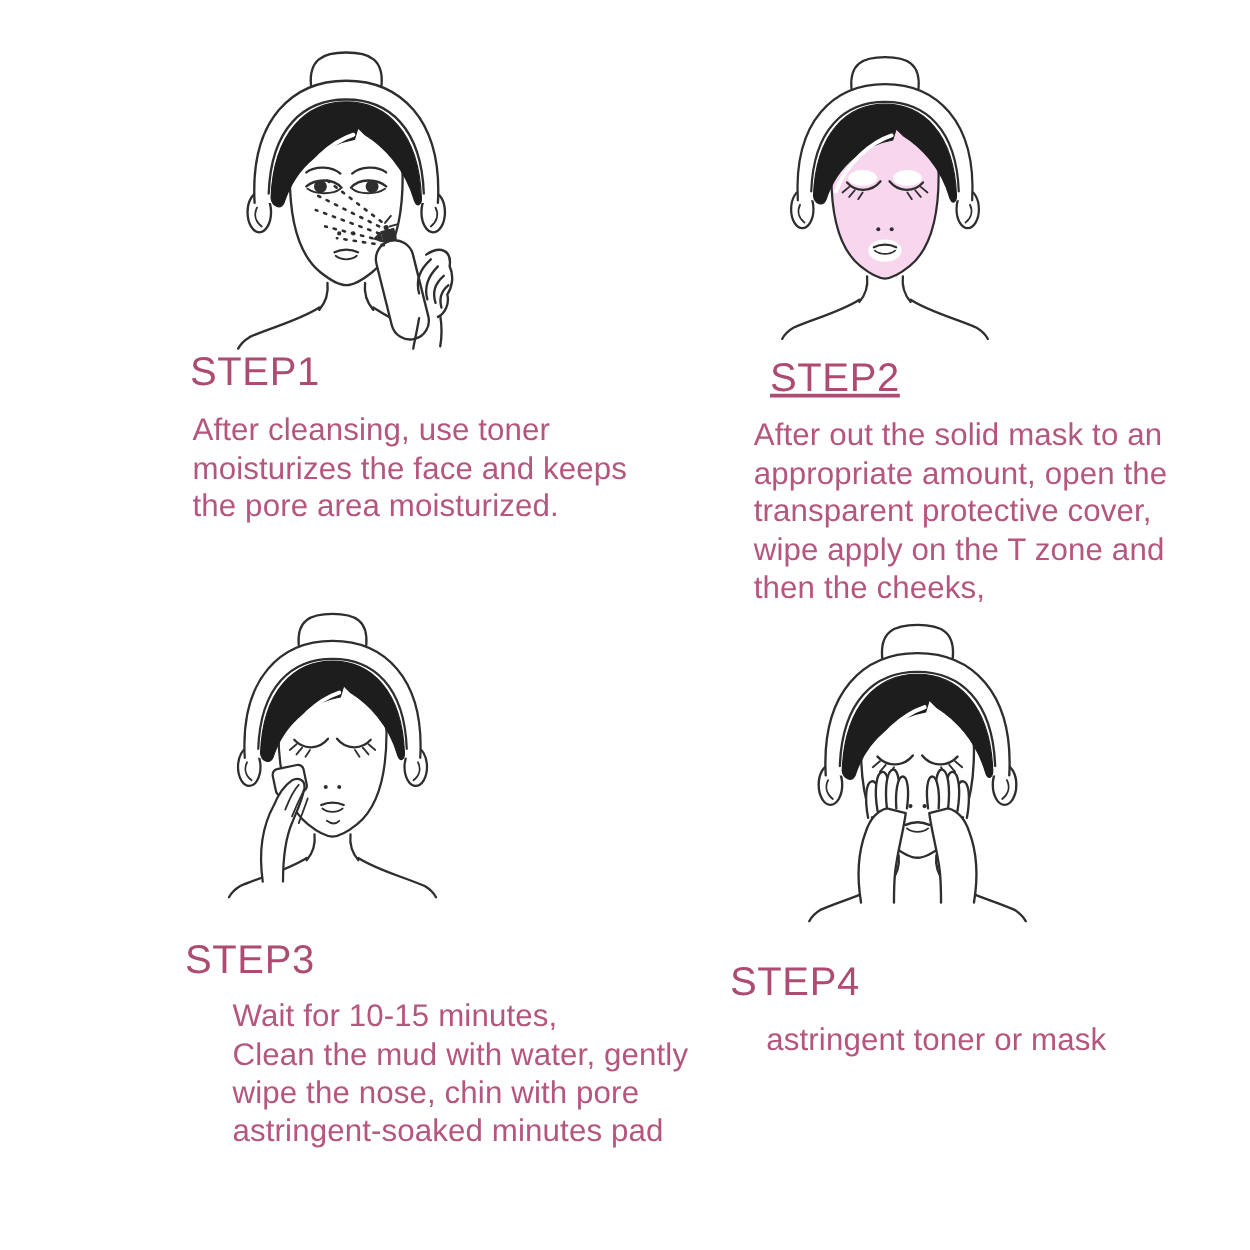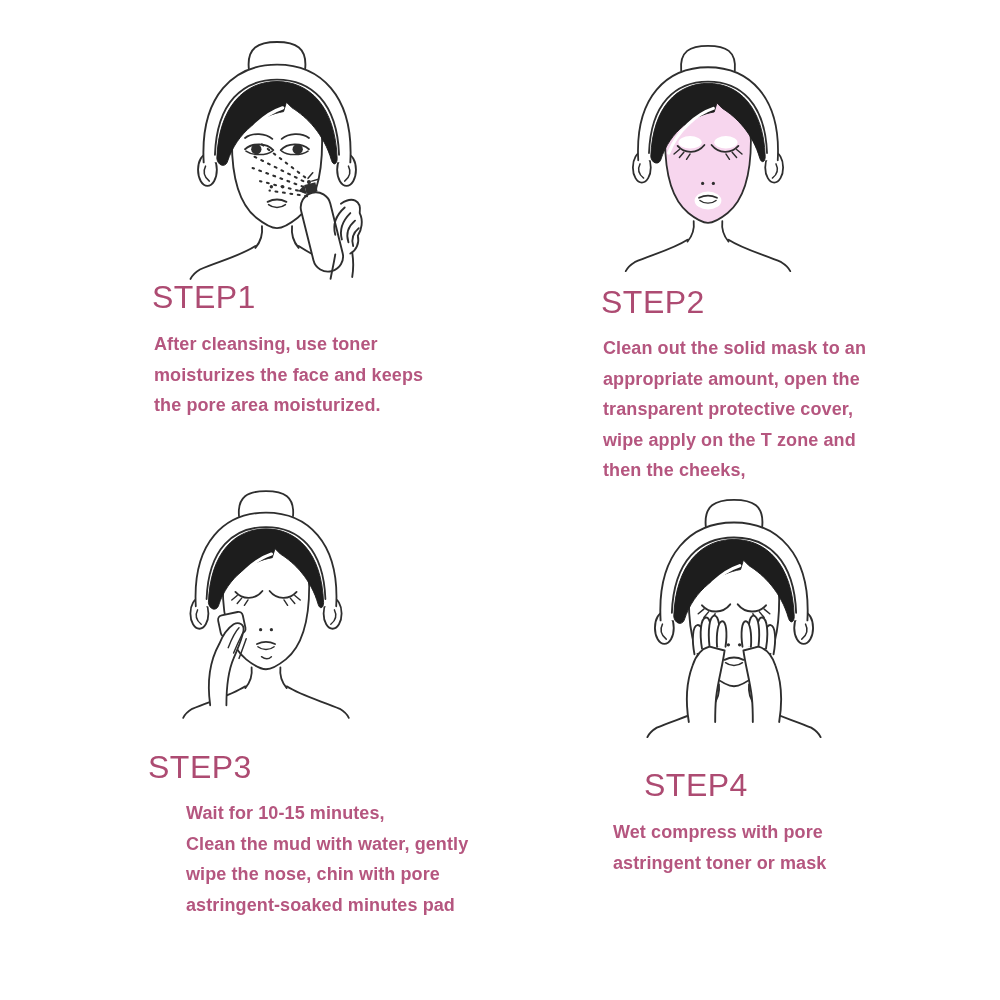--- a/index.html
+++ b/index.html
@@ -13,35 +13,35 @@
     position:relative;width:1000px;height:1000px;background:#fff;overflow:hidden;
     font-family:"Liberation Sans", sans-serif;
   }
   .step{display:contents;}
   .illus{position:absolute;}
   .step-title{
     position:absolute;margin:0;font-weight:400;font-size:32px;line-height:30px;
     letter-spacing:0.5px;color:var(--title-c);
   }
   .step-body{
-    position:absolute;font-size:18px;line-height:30.6px;color:var(--body-c);
-    letter-spacing:0.1px;white-space:nowrap;font-weight:bold;
+    position:absolute;font-size:25px;line-height:30.6px;color:var(--body-c);
+    letter-spacing:0.1px;white-space:nowrap;
   }
   
   .step1 .illus{left:183px;top:40px;width:188px;height:240px;}
   .step1 .step-title{left:152px;top:282px;}
   .step1 .step-body{left:154px;top:329px;}
   .step2 .illus{left:616px;top:44px;width:184px;height:228px;}
-  .step2 .step-title{left:601px;top:287px;}
+  .step2 .step-title{left:616px;top:287px;text-decoration:underline;}
   .step2 .step-body{left:603px;top:333px;}
   .step3 .illus{left:176px;top:486px;width:180px;height:236px;}
   .step3 .step-title{left:148px;top:752px;}
   .step3 .step-body{left:150px;top:798px;margin-left:36px;}
   .step4 .illus{left:638px;top:498px;width:192px;height:240px;}
-  .step4 .step-title{left:644px;top:770px;}
+  .step4 .step-title{left:584px;top:770px;}
   .step4 .step-body{left:613px;top:817px;}
   
   .ln{fill:none;stroke:var(--line-c);stroke-width:2;stroke-linecap:round;stroke-linejoin:round;}
   .lnt{fill:none;stroke:var(--line-c);stroke-width:1.6;stroke-linecap:round;stroke-linejoin:round;}
   .fw{fill:#fff;stroke:var(--line-c);stroke-width:2;stroke-linecap:round;stroke-linejoin:round;}
   .hair{fill:#1d1d1d;stroke:#1d1d1d;stroke-width:1;stroke-linejoin:round;}
   .dk{fill:var(--line-c);stroke:none;}
   .spray{fill:none;stroke:var(--line-c);stroke-width:2.2;stroke-dasharray:2 6;stroke-linecap:round;}
   .mask{fill:var(--mask-c);stroke:var(--line-c);stroke-width:2;stroke-linejoin:round;}
   .wpatch{fill:#fff;stroke:none;}
@@ -146,21 +146,21 @@
       <path class="ln" d="M90 172 C96 169 104 169 110 172"></path>
       <path class="lnt" d="M91 175 C96 179 104 179 109 175"></path>
 
       <path class="ln" d="M84 198 C85 207 83 214 77 221"></path>
       <path class="ln" d="M116 198 C115 207 117 214 123 221"></path>
       <path class="ln" d="M77 219 C60 230 36 236 18 244 C13 247 10 250 8 254"></path>
       <path class="ln" d="M123 219 C140 230 164 236 182 244 C187 247 190 250 192 254"></path>
     </svg>
     <h2 class="step-title">STEP2</h2>
     <div class="step-body">
-        <div class="line">Clean out the solid mask to an</div>
+        <div class="line">After out the solid mask to an</div>
         <div class="line">appropriate amount, open the</div>
         <div class="line">transparent protective cover,</div>
         <div class="line">wipe apply on the T zone and</div>
         <div class="line">then the cheeks,</div>
       </div>
   </section>
 
   
   <section class="step step3">
     <svg class="illus" viewBox="0 0 200 255" role="img" aria-label="woman-wiping-cheek-with-cotton-pad">
@@ -251,18 +251,17 @@
       <path class="fw" d="M52 238 C48 214 50 194 56 178 C60 166 66 160 74 158 L90 162 C88 178 83 194 81 212 C80 222 80 230 80 238"></path>
 
       <path class="fw" d="M142 166 C145 150 144 136 139 135 C134 134 131 146 132 162"></path>
       <path class="fw" d="M134 160 C137 142 135 128 130 127 C125 126 123 140 124 158"></path>
       <path class="fw" d="M126 158 C128 140 126 126 121 125 C116 124 114 140 116 157"></path>
       <path class="fw" d="M118 158 C119 144 117 132 113 131 C108 130 107 144 109 158"></path>
       <path class="fw" d="M148 238 C152 214 150 194 144 178 C140 166 134 160 126 158 L110 162 C112 178 117 194 119 212 C120 222 120 230 120 238"></path>
     </svg>
     <h2 class="step-title">STEP4</h2>
     <div class="step-body">
-        <div class="line">Wet compress with pore</div>
         <div class="line">astringent toner or mask</div>
       </div>
   </section>
 
 </div>
 
 </body></html>

